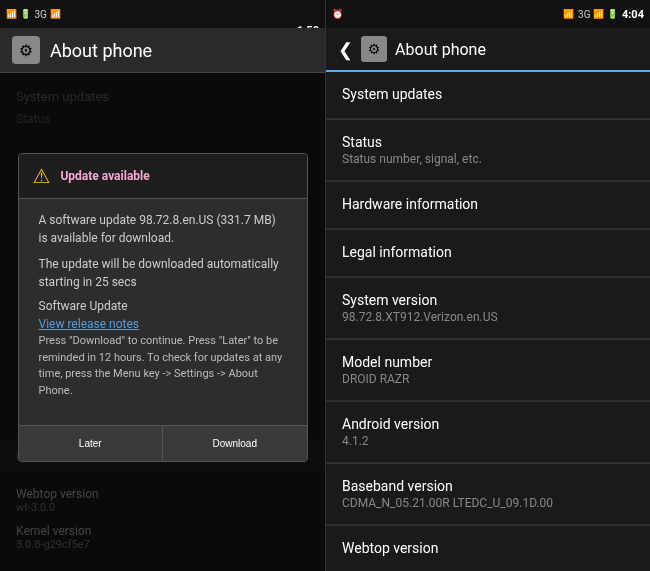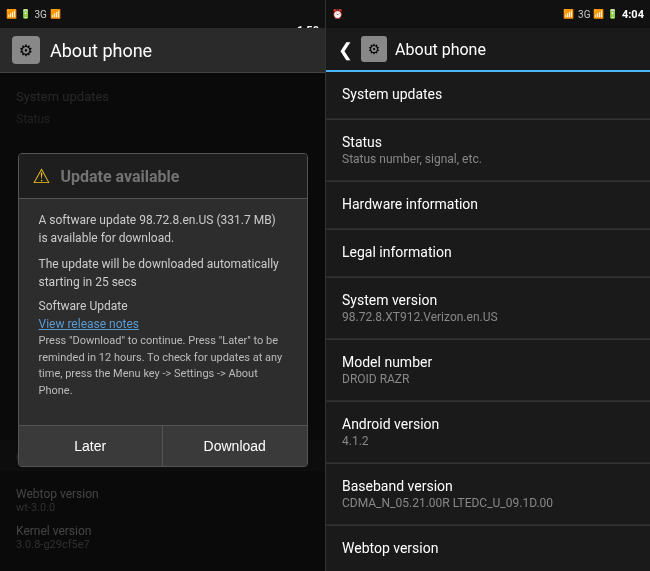--- a/index.html
+++ b/index.html
@@ -153,22 +153,22 @@
       gap: 10px;
       border-bottom: 1px solid #555;
     }
 
     .warning-icon {
       font-size: 20px;
       color: #f5c518;
     }
 
     .dialog-title {
-      font-size: 16px;
-      color: #737373;
+      font-size: 12px;
+      color: #f9a8d4;
       font-weight: bold;
     }
 
     .dialog-body {
       padding: 12px 20px;
     }
 
     .dialog-text {
       font-size: 12px;
       color: #ccc;
@@ -201,21 +201,21 @@
 
     .dialog-buttons {
       display: flex;
       border-top: 1px solid #555;
     }
 
     .dialog-btn {
       flex: 1;
       padding: 12px 0;
       text-align: center;
-      font-size: 14px;
+      font-size: 10px;
       color: #fff;
       background: #3a3a3a;
       cursor: pointer;
       border: none;
       outline: none;
     }
 
     .dialog-btn:first-child {
       border-right: 1px solid #555;
     }

